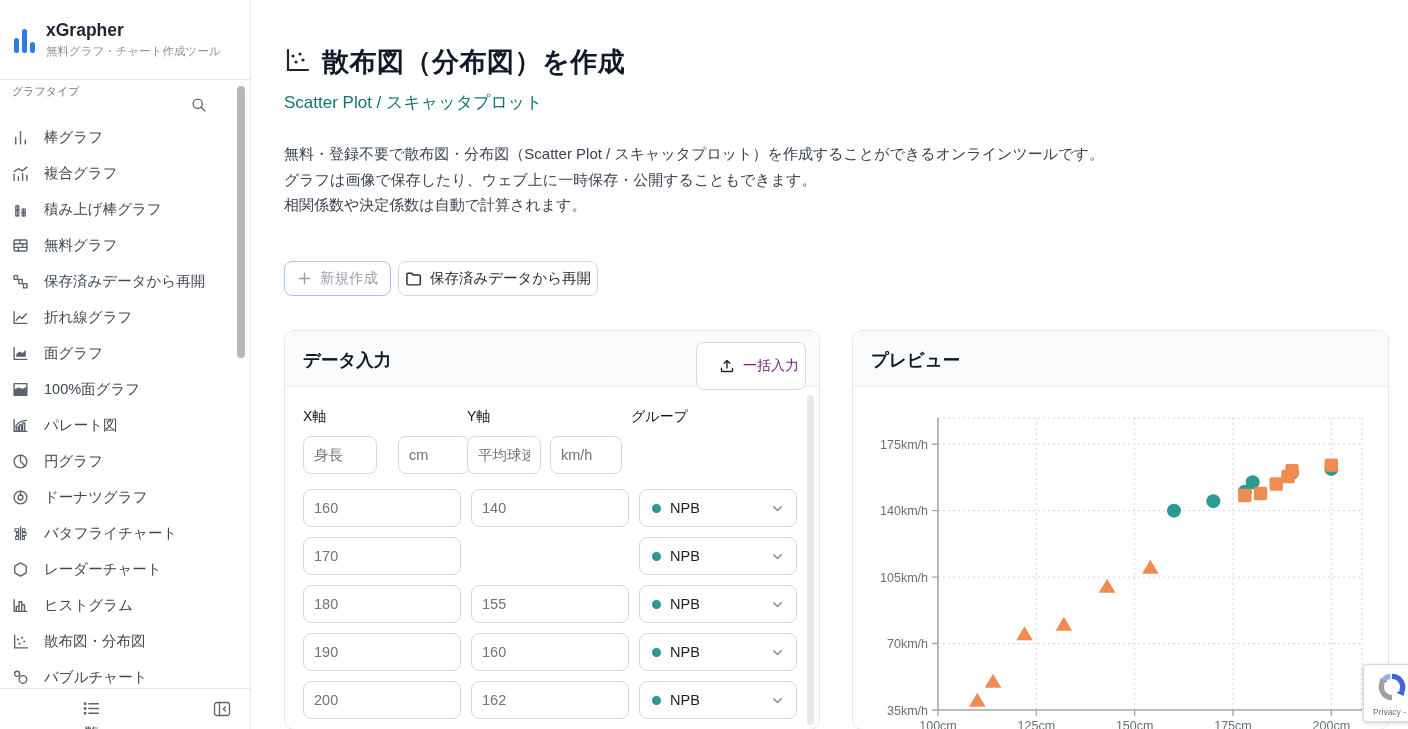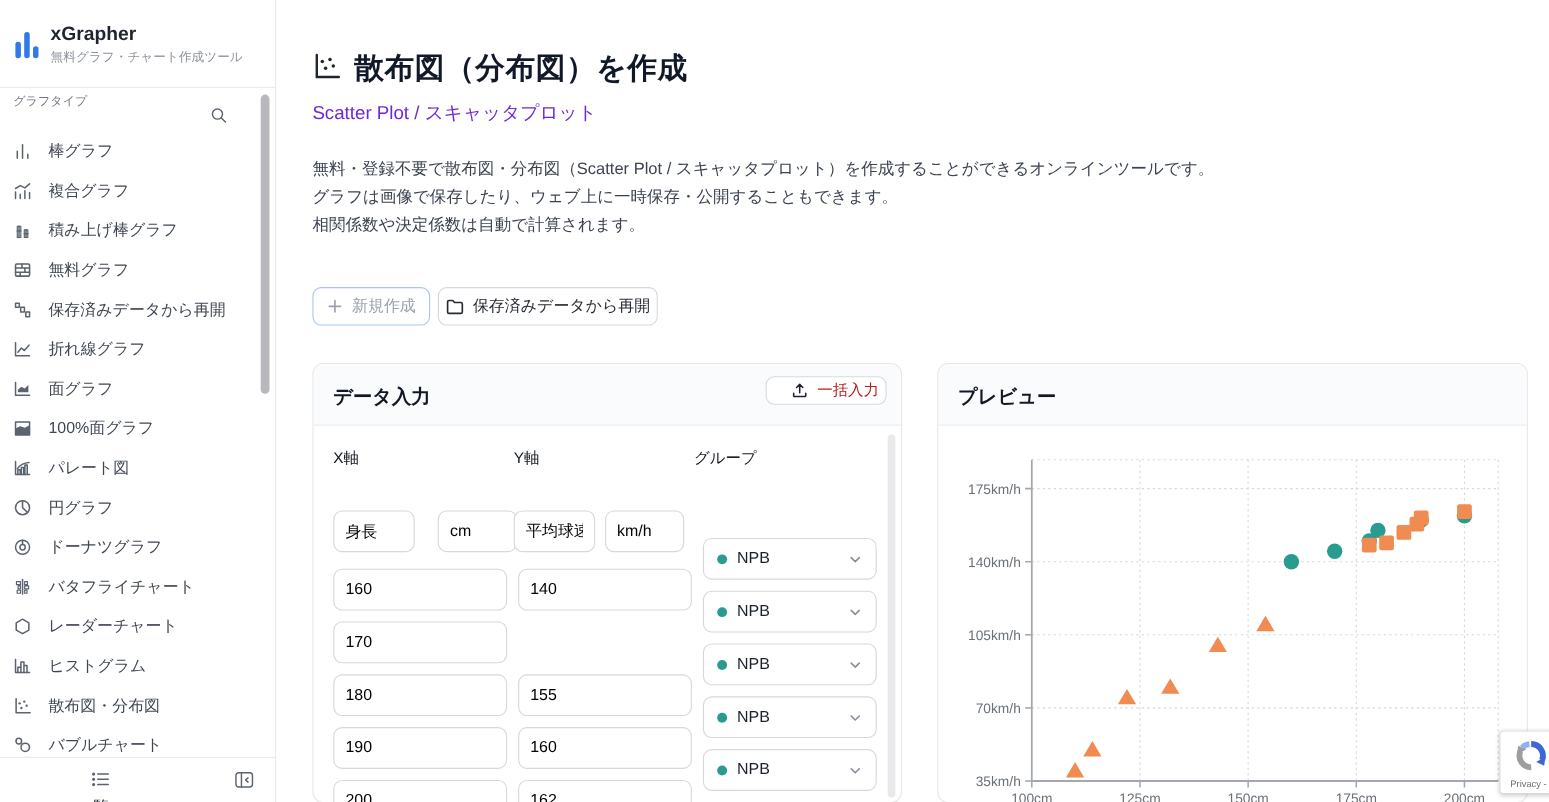--- a/index.html
+++ b/index.html
@@ -22,37 +22,37 @@
   .menu-item .mi-label { font-size:14.5px; white-space:nowrap; }
   .side-scrollbar { position:absolute; left:237px; top:86px; width:8px; height:272px; background:#b8b8bc; border-radius:4px; }
   .side-footer { position:absolute; left:0; bottom:0; width:250px; height:41px; background:#fff; border-top:1px solid #e7e9ee; }
   .footer-list { position:absolute; left:70px; top:11px; display:flex; align-items:center; gap:7px; cursor:pointer; color:#2a2f38;flex-direction:column; }
   .footer-list span { font-size:14.5px; }
   .collapse-btn { position:absolute; left:213px; top:11px; width:18px; height:18px; cursor:pointer; }
 
   
   .title-icon { position:absolute; left:284px; top:47px; width:27px; height:27px; }
   .page-title { position:absolute; left:322px; top:44px; font-size:27px; font-weight:bold; color:#111827; letter-spacing:.5px; }
-  .page-subtitle { position:absolute; left:284px; top:91px; font-size:17px; color:#6d28d9; }
+  .page-subtitle { position:absolute; left:284px; top:91px; font-size:17px; color:#0f766e; }
   .page-desc { position:absolute; left:284px; top:141px; font-size:15px; line-height:25.5px; color:#3b4250; }
 
   .btn { display:inline-flex; align-items:center; justify-content:center; gap:8px; background:#fff; border-radius:8px; font-size:14.5px; cursor:pointer; }
   .btn-new { position:absolute; left:284px; top:261px; width:107px; height:35px; border:1.5px solid #a9c3f5; color:#9aa1ad; }
   .btn-resume { position:absolute; left:398px; top:261px; width:200px; height:35px; border:1px solid #d4d7dd; color:#262b33; }
 
   
   .card { position:absolute; top:330px; background:#fff; border:1px solid #e5e7eb; border-radius:10px; overflow:hidden; }
   .card-data { left:284px; width:536px; height:400px; }
   .card-preview { left:852px; width:537px; height:400px; }
   .card-header { position:relative; height:56px; background:#fafbfc; border-bottom:1px solid #eceef1; }
   .card-title { position:absolute; left:18px; top:17px; font-size:17.5px; font-weight:bold; color:#111723; }
-  .btn-bulk { position:absolute; right:13px; top:11px; width:110px; height:26px; border:1px solid #d6d9de; color:#b91c1c; font-size:14px;padding-left:16px; }
+  .btn-bulk { position:absolute; right:13px; top:11px; width:110px; height:48px; border:1px solid #d6d9de; color:#701a75; font-size:14px;padding-left:16px; }
 
   .axis-label { position:absolute; top:77px; font-size:14px; color:#10151d; }
-  .inp { position:absolute; height:38px; border:1px solid #d5d8dd; border-radius:8px; background:#fff; font-size:14.5px; color:#000000; padding:16px 10px; font-family:inherit; outline:none;margin-top:28px; }
+  .inp { position:absolute; height:38px; border:1px solid #d5d8dd; border-radius:8px; background:#fff; font-size:14.5px; color:#737373; padding:16px 10px; font-family:inherit; outline:none; }
   .unit-row .inp { top:105px; }
   .data-rows { position:absolute; left:0; top:158px; width:536px; }
   .data-row { position:relative; height:48px; }
   .data-row .inp { top:0; }
   .row-x { left:18px; width:158px; }
   .row-y { left:186px; width:158px; }
   .group-select { position:absolute; left:354px; top:0; width:158px; height:38px; border:1px solid #d5d8dd; border-radius:8px; display:flex; align-items:center; padding:0 12px; cursor:pointer; background:#fff; }
   .group-dot { width:9px; height:9px; border-radius:50%; margin-right:9px; flex:none; }
   .group-label { font-size:14.5px; color:#1b212b; flex:1; }
   .panel-scrollbar { position:absolute; left:522px; top:64px; width:7px; height:330px; background:#e9e9ec; border-radius:4px; }

